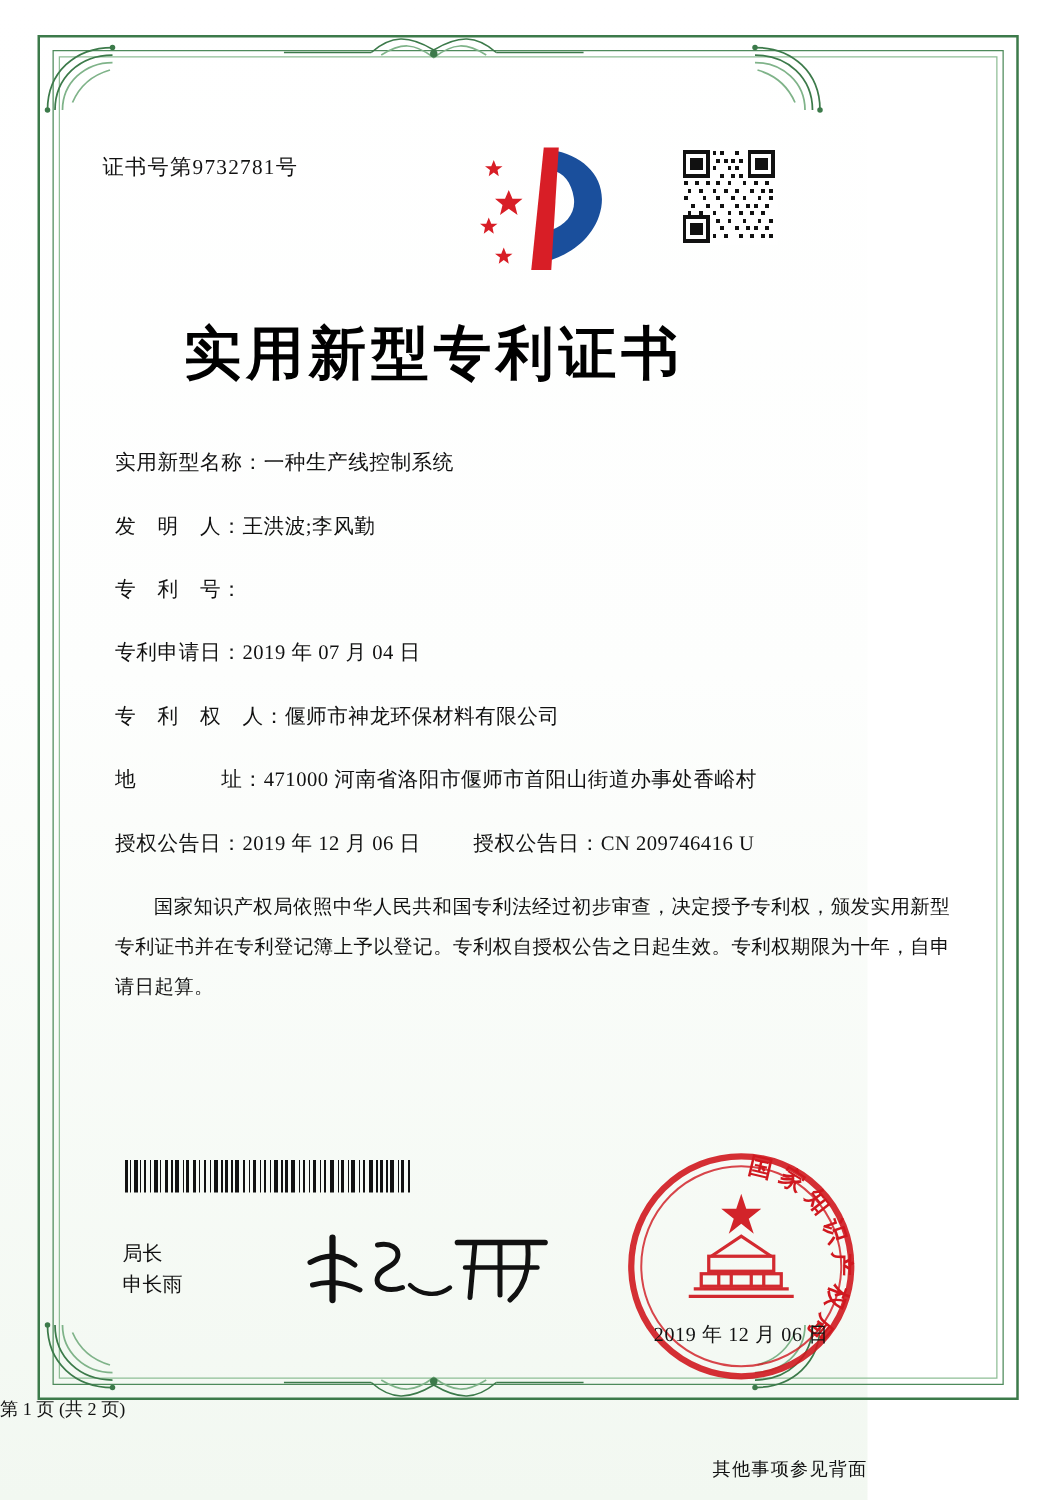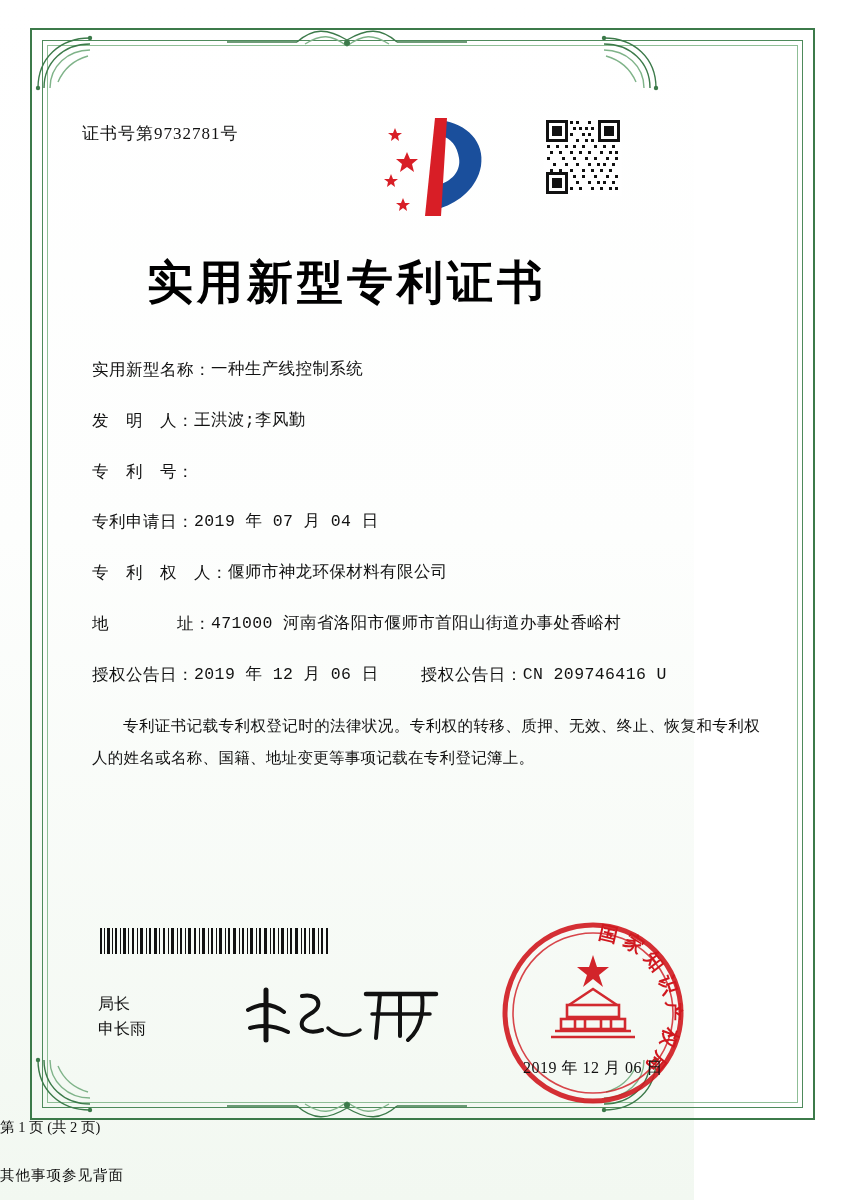--- a/index.html
+++ b/index.html
@@ -120,21 +120,20 @@
     line-height: 1.5;
   }
   .field-label {
     flex: 0 0 auto;
     white-space: pre;
     letter-spacing: 0.5px;
   }
   .field-value {
     flex: 1 1 auto;
     letter-spacing: 0.4px;
-    font-family: Liberation Mono, monospace;
   }
   .field-row.pair .field-value { flex: 0 0 auto; }
   .field-gap { flex: 0 0 42px; }
 
   
   .paras {
     position: absolute;
     left: 92px; top: 710px;
     width: 668px;
     font-size: 15.5px;
@@ -183,21 +182,21 @@
   .page-num {
     position: absolute;
     left: 0; right: 0; top: 1118px;
     text-align: left;
     font-size: 14.5px;
     color: #111;
   }
   .foot-note {
     position: absolute;
     left: 0; right: 0; top: 1166px;
-    text-align: left;
+    text-align: right;
     font-size: 14.5px;
     color: #111;
     letter-spacing: 1px;
   }
 </style>
 </head>
 <body>
 
 <div class="page">
 
@@ -419,21 +418,21 @@
     <div class="field-row pair">
       <span class="field-label">授权公告日：</span>
       <span class="field-value">2019 年 12 月 06 日</span>
       <span class="field-gap"></span>
       <span class="field-label">授权公告日：</span>
       <span class="field-value">CN 209746416 U</span>
     </div>
   </div>
 
   <div class="paras">
-    <p class="para">专利证书记载专利权登记时的法律状况。专利权的转移、质押、无效、终止、恢复和专利权人的姓名或名称、国籍、地址变更等事项记载在专利登记簿上。</p>
+    <p class="para">国家知识产权局依照中华人民共和国专利法经过初步审查，决定授予专利权，颁发实用新型专利证书并在专利登记簿上予以登记。专利权自授权公告之日起生效。专利权期限为十年，自申请日起算。</p>
   </div>
 
   <div class="barcode">
     <svg width="228" height="26" viewBox="0 0 228 26" shape-rendering="crispEdges">
       <rect width="228" height="26" fill="#ffffff" opacity="0"></rect>
       <g fill="#111111">
         <rect x="0" y="0" width="2" height="26"></rect>
           <rect x="4" y="0" width="1" height="26"></rect>
           <rect x="7" y="0" width="3" height="26"></rect>
         <rect x="12" y="0" width="1" height="26"></rect>

